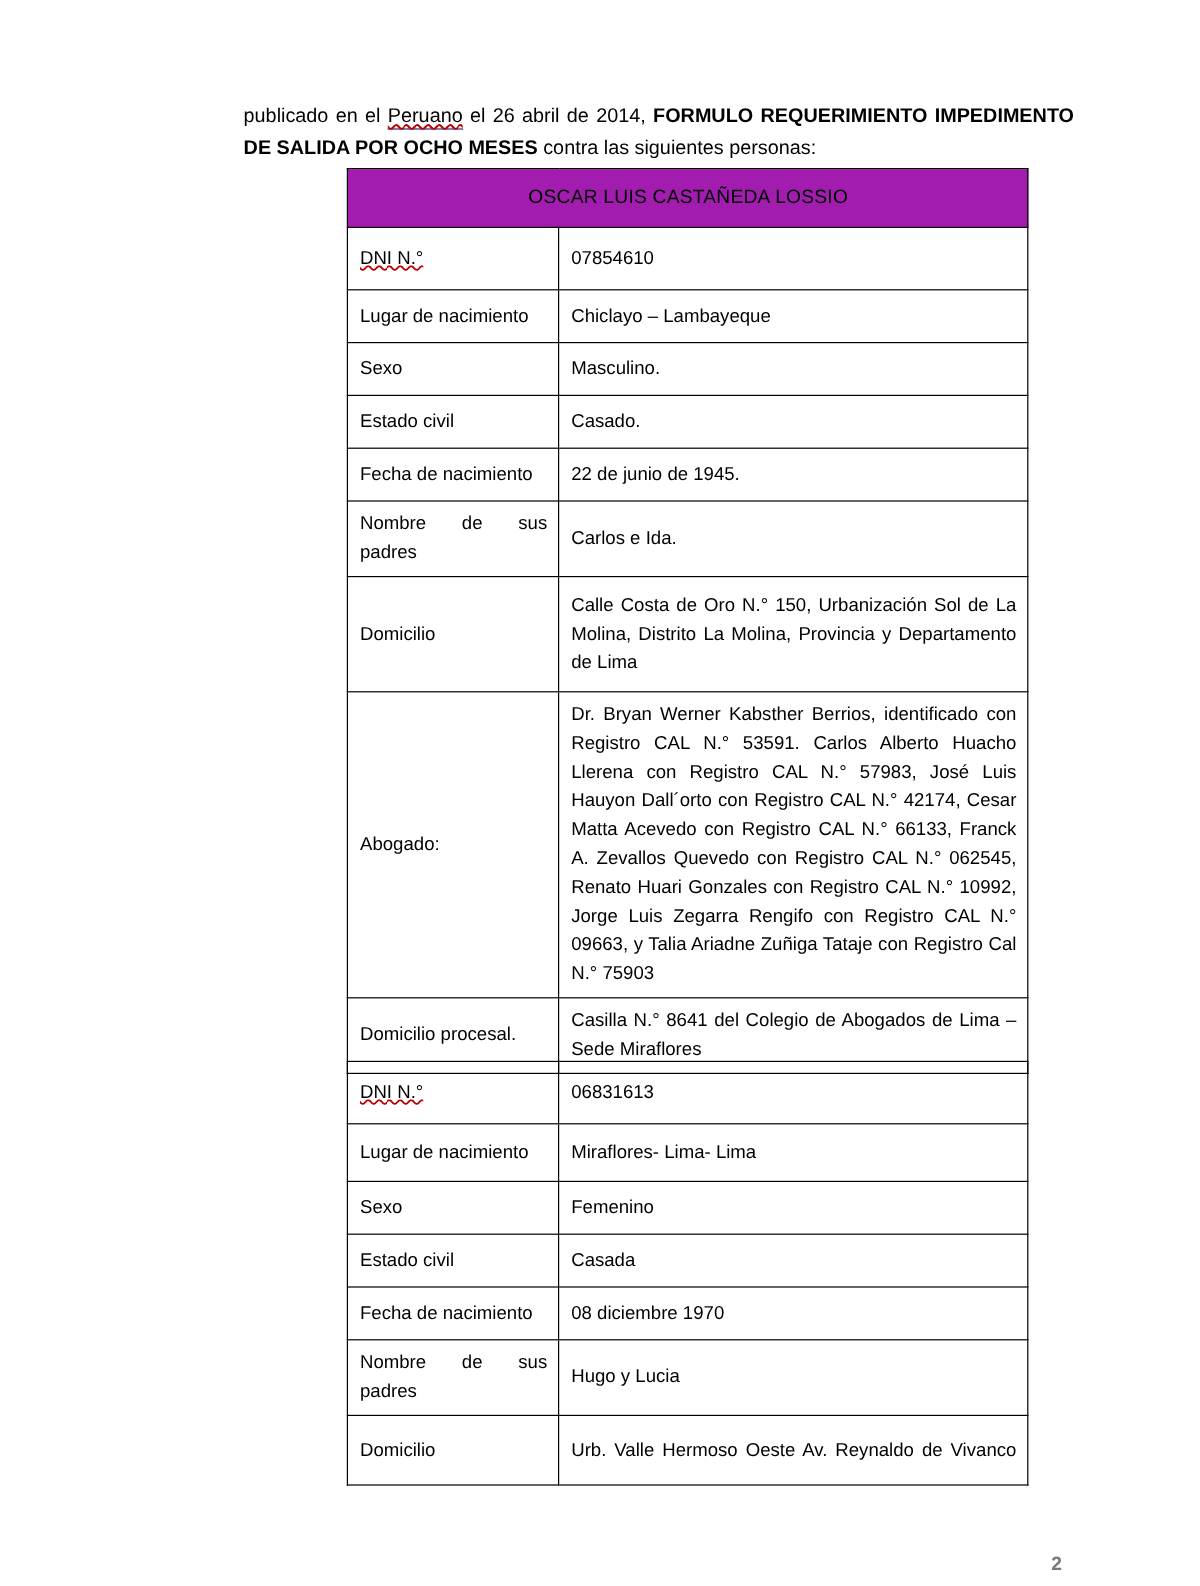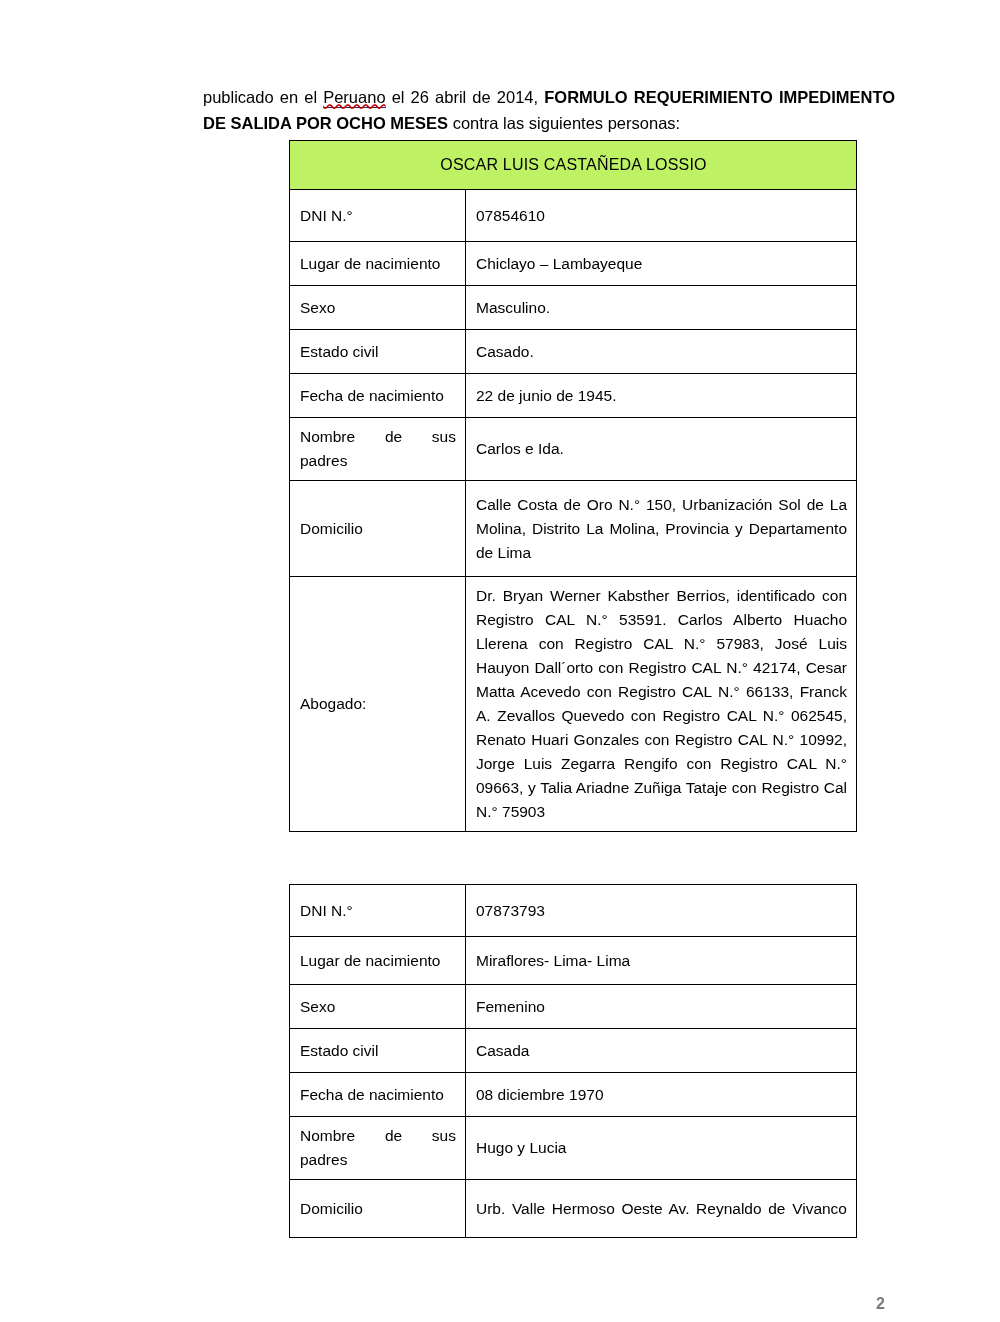--- a/index.html
+++ b/index.html
@@ -30,20 +30,21 @@
     left: 203px;
     top: 57px;
     width: 692px;
     font-size: 16.5px;
     line-height: 26px;
     text-align: justify;
     text-justify: inter-word;
   }
   .intro .b { font-weight: bold; }
   .spell {
+    text-decoration: underline;
     text-decoration-color: #c00000;
     text-decoration-style: wavy;
     text-decoration-skip-ink: none;
   }
   .uline {
     border-bottom: 1px solid #2b2b6f;
     padding-bottom: 1px;
   }
   .uline.spell {
     text-decoration: underline;
@@ -65,21 +66,21 @@
   .doctable td, .doctable th {
     border: 1.6px solid #000;
     vertical-align: middle;
     padding: 7px 9px 7px 10px;
     font-weight: normal;
   }
   .doctable col.c-label { width: 176px; }
   .doctable col.c-value { width: 391px; }
 
   .hdr-cell {
-    background: #bef264;
+    background: #a21caf;
     text-align: center;
     font-size: 16px;
     letter-spacing: 0.2px;
     height: 34px;
     padding-top: 6px;
     padding-bottom: 14px;
   }
 
   td.label-cell {
     line-height: 24px;
@@ -157,32 +158,36 @@
         <td class="value-cell">Carlos e Ida.</td>
       </tr>
       <tr class="rh-96">
         <td class="label-cell">Domicilio</td>
         <td class="value-cell justify">Calle Costa de Oro N.° 150, Urbanización Sol de La Molina, Distrito La Molina, Provincia y Departamento de Lima</td>
       </tr>
       <tr class="rh-236">
         <td class="label-cell">Abogado:</td>
         <td class="value-cell justify">Dr. Bryan Werner Kabsther Berrios, identificado con Registro CAL N.° 53591. Carlos Alberto Huacho Llerena con Registro CAL N.° 57983, José Luis Hauyon Dall´orto con Registro CAL N.° 42174, Cesar Matta Acevedo con Registro CAL N.° 66133, Franck A. Zevallos Quevedo con Registro CAL N.° 062545, Renato Huari Gonzales con Registro CAL N.° 10992, Jorge Luis Zegarra Rengifo con Registro CAL N.° 09663, y Talia Ariadne Zuñiga Tataje con Registro Cal N.° 75903</td>
       </tr>
+      <tr class="rh-62">
+        <td class="label-cell">Domicilio procesal.</td>
+        <td class="value-cell justify">Casilla N.° 8641 del Colegio de Abogados de Lima – Sede Miraflores</td>
+      </tr>
     </tbody>
   </table>
 
   <table class="doctable" id="table-zegarra">
     <colgroup>
         <col class="c-label">
         <col class="c-value">
       </colgroup>
     <tbody>
       <tr class="rh-52">
         <td class="label-cell"><span class="spell">DNI N.°</span></td>
-        <td class="value-cell">07873793</td>
+        <td class="value-cell">06831613</td>
       </tr>
       <tr class="rh-48">
         <td class="label-cell">Lugar de nacimiento</td>
         <td class="value-cell">Miraflores- Lima- Lima</td>
       </tr>
       <tr class="rh-44">
         <td class="label-cell">Sexo</td>
         <td class="value-cell">Femenino</td>
       </tr>
       <tr class="rh-44">

